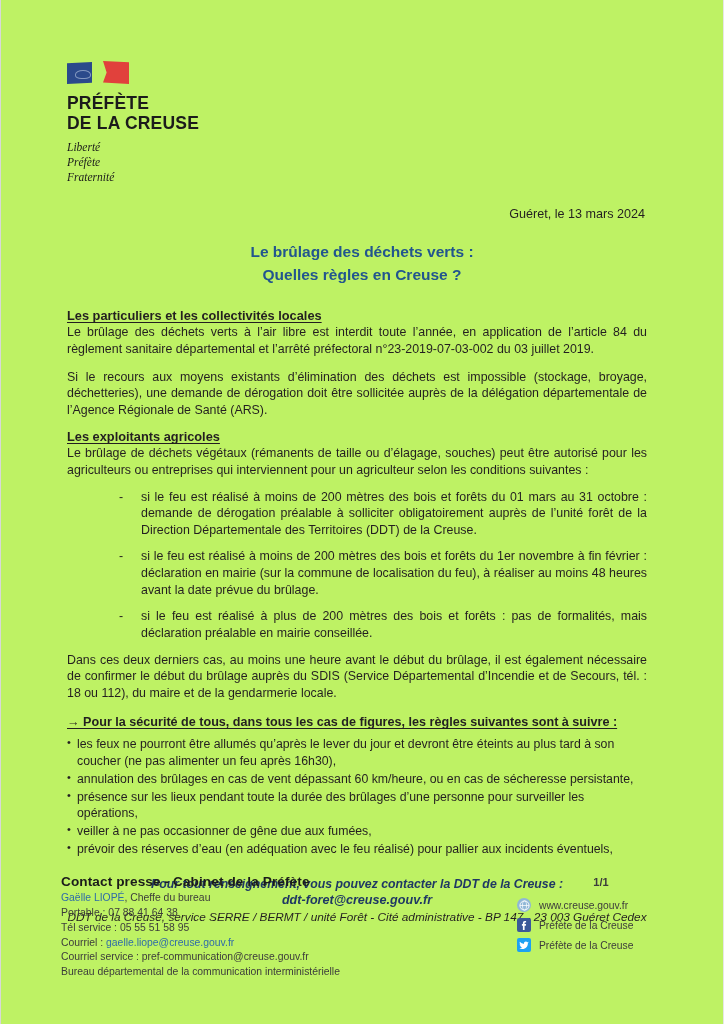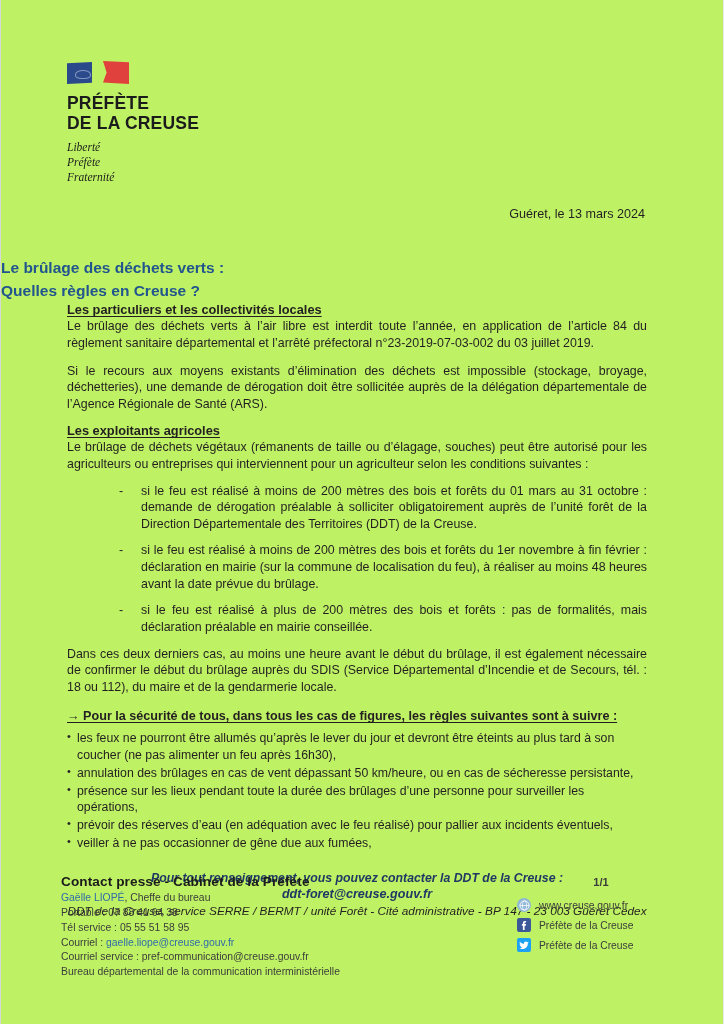--- a/index.html
+++ b/index.html
@@ -85,31 +85,32 @@
   
   .press-release-title {
     text-align: center;
     font-size: 16.5px;
     font-weight: bold;
     letter-spacing: .55px;
     color: #2f3640;
     margin-top: 22px;
   }
   .subject-title {
-    text-align: left;
+    text-align: center;
     font-size: 15.5px;
     font-weight: bold;
     line-height: 1.45;
     color: #22558e;
-    margin-top: 36px;
+    margin-top: 20px;
   }
 
   
   .content {
     padding: 0 76px 0 66px;
+    margin-top: 22px;
   }
   h2.section-heading {
     font-size: 12.8px;
     font-weight: bold;
     text-decoration: underline;
     text-underline-offset: 2px;
     margin: 0 0 1px 0;
     color: #231f20;
   }
   p.para {
@@ -304,24 +305,24 @@
       <li>si le feu est réalisé à moins de 200 mètres des bois et forêts du 01 mars au 31 octobre : demande de dérogation préalable à solliciter obligatoirement auprès de l’unité forêt de la Direction Départementale des Territoires (DDT) de la Creuse.</li>
       <li>si le feu est réalisé à moins de 200 mètres des bois et forêts du 1er novembre à fin février : déclaration en mairie (sur la commune de localisation du feu), à réaliser au moins 48 heures avant la date prévue du brûlage.</li>
       <li>si le feu est réalisé à plus de 200 mètres des bois et forêts : pas de formalités, mais déclaration préalable en mairie conseillée.</li>
     </ul>
 
     <p class="para">Dans ces deux derniers cas, au moins une heure avant le début du brûlage, il est également nécessaire de confirmer le début du brûlage auprès du SDIS (Service Départemental d’Incendie et de Secours, tél. : 18 ou 112), du maire et de la gendarmerie locale.</p>
 
     <h3 class="rules-heading">→ Pour la sécurité de tous, dans tous les cas de figures, les règles suivantes sont à suivre :</h3>
     <ul class="dot-list">
       <li>les feux ne pourront être allumés qu’après le lever du jour et devront être éteints au plus tard à  son coucher (ne pas alimenter un feu après 16h30),</li>
-      <li>annulation des brûlages en cas de vent dépassant 50 km/heure, ou en cas de sécheresse persistante,</li>
+      <li>annulation des brûlages en cas de vent dépassant 60 km/heure, ou en cas de sécheresse persistante,</li>
       <li>présence sur les lieux pendant toute la durée des brûlages d’une personne pour surveiller les opérations,</li>
+      <li>veiller à ne pas occasionner de gêne due aux fumées,</li>
       <li>prévoir des réserves d’eau (en adéquation avec le feu réalisé) pour pallier aux incidents   éventuels,</li>
-      <li>veiller à ne pas occasionner de gêne due aux fumées,</li>
     </ul>
 
     <div class="info-block">
       <div class="info-line1">Pour tout renseignement, vous pouvez contacter la DDT de la Creuse :</div>
       <div class="info-email">ddt-foret@creuse.gouv.fr</div>
       <div class="info-address">DDT de la Creuse, service SERRE / BERMT / unité Forêt - Cité administrative - BP 147 - 23 003 Guéret Cedex</div>
     </div>
 
   </div>
 

